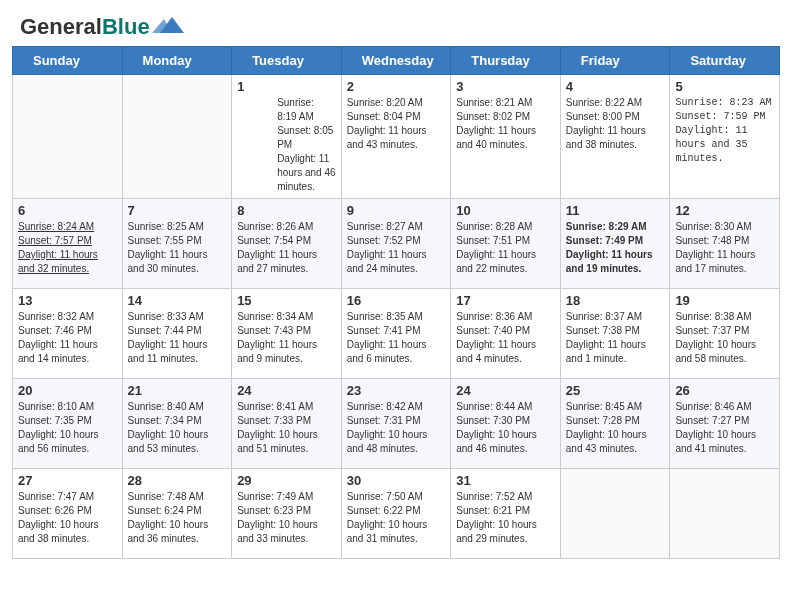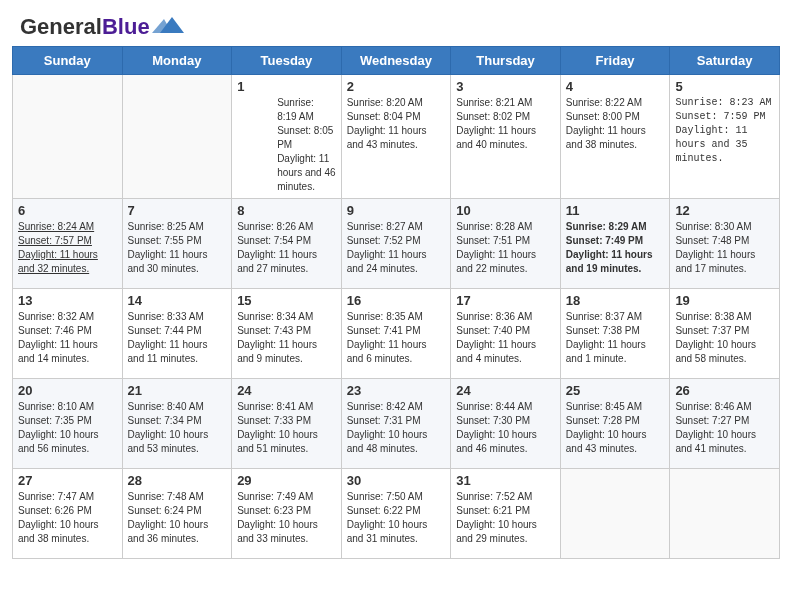--- a/index.html
+++ b/index.html
@@ -20,21 +20,21 @@
       display: flex;
       flex-direction: column;
       align-items: flex-start;
     }
     .logo-text {
       font-size: 22px;
       font-weight: bold;
       color: #333;
       line-height: 1;
     }
-    .logo-text span.blue { color: #4c1d95; margin-top: 20px; }
+    .logo-text span.blue { color: #0f766e; margin-top: 20px; }
     .title-section {
       text-align: right;
     }
     .month-title {
       font-size: 38px;
       font-weight: 300;
       color: #222;
       line-height: 1.1;
     }
     .subtitle {
@@ -48,22 +48,22 @@
     table {
       width: 100%;
       border-collapse: collapse;
       table-layout: fixed;
     }
     thead th {
       background-color: #3a7abf;
       color: #fff;
       font-size: 13px;
       font-weight: bold;
-      padding: 6px 0;
-      text-align: center;
+      padding: 6px 20px;
+      text-align: left;
       border: 1px solid #2d6aad;
     }
     tbody td {
       border: 1px solid #ccc;
       vertical-align: top;
       padding: 4px 5px;
       height: 90px;
       font-size: 10.5px;
       color: #333;
       background: #fff;

